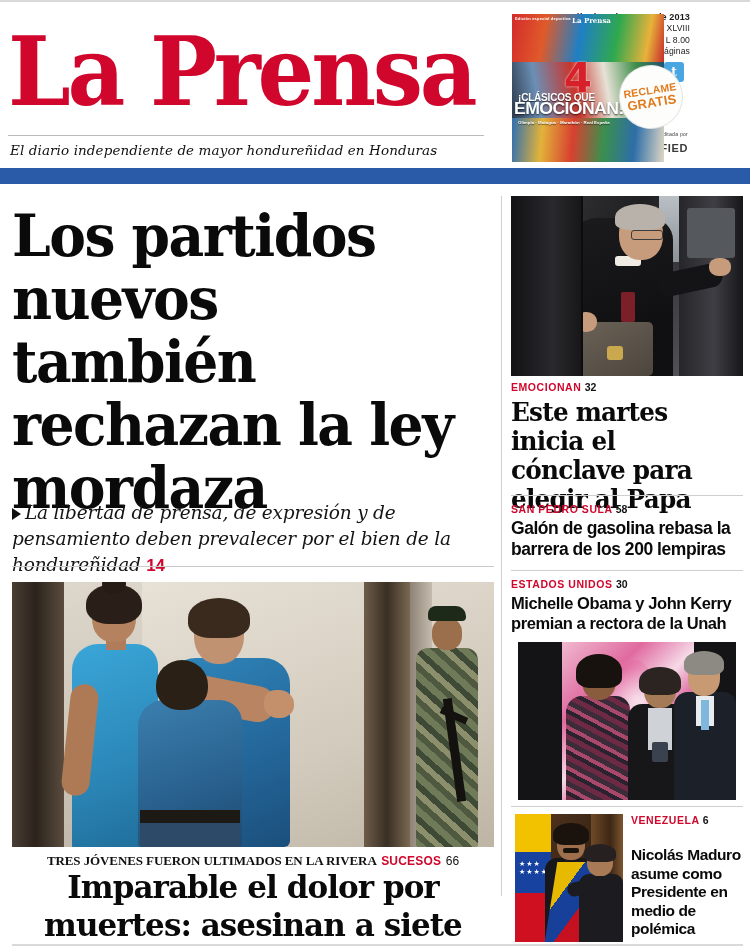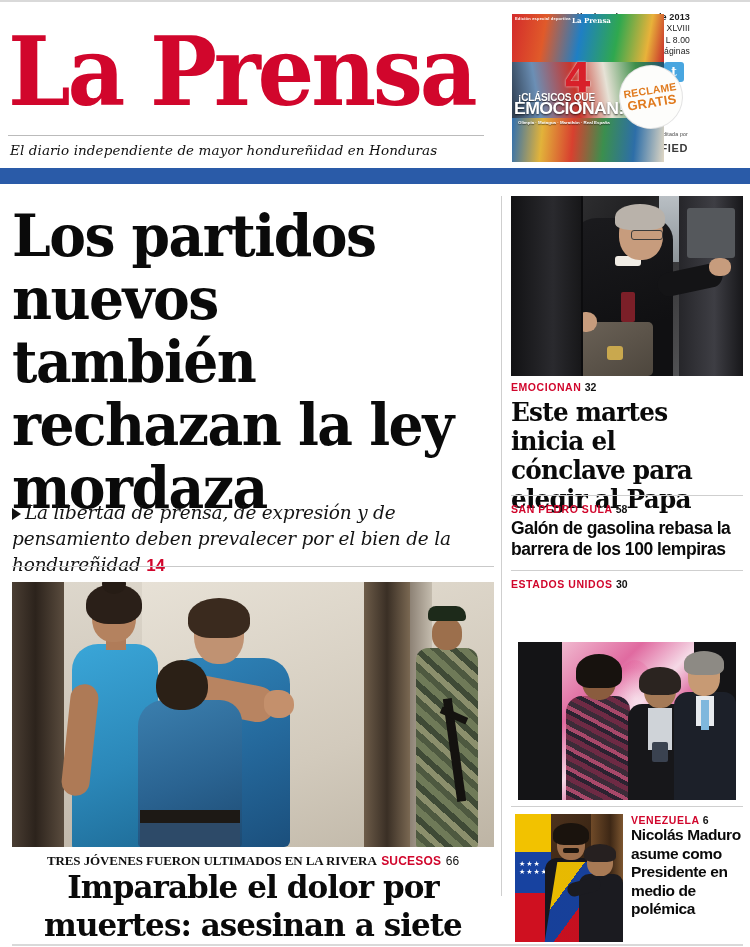--- a/index.html
+++ b/index.html
@@ -233,21 +233,21 @@
   .po-k{position:absolute;left:156px;top:14px;width:62px;height:144px;}
   .po-k .head{position:absolute;left:14px;top:0;width:32px;height:40px;border-radius:44%;background:#c79a74;}
   .po-k .hair{position:absolute;left:10px;top:-5px;width:40px;height:24px;border-radius:50% 50% 30% 30%;background:#8d8a84;}
   .po-k .body{position:absolute;left:0;top:36px;width:62px;height:108px;border-radius:14px 12px 0 0;background:#1c2029;}
   .po-k .shirt{position:absolute;left:22px;top:40px;width:18px;height:30px;background:#e8ebef;}
   .po-k .tie{position:absolute;left:27px;top:44px;width:8px;height:30px;background:#7fb7dd;}
 
   .r4{position:absolute;left:631px;top:814px;width:112px;}
   .r4 .hd{
     font-family:"Liberation Sans",sans-serif;font-weight:700;
-    font-size:15.5px;line-height:18.5px;letter-spacing:-.4px;color:#0a0a0a;margin-top:0;
+    font-size:15.5px;line-height:18.5px;letter-spacing:-.4px;color:#0a0a0a;margin-top:20px;
   }
   .photo-maduro{position:absolute;left:515px;top:814px;width:108px;height:128px;overflow:hidden;background:#2a1c12;}
   .pmd-bg{position:absolute;inset:0;background:linear-gradient(120deg,#5a3b22 0%,#3a2514 50%,#6b4827 100%);}
   .pmd-flag{position:absolute;left:0;top:0;width:36px;height:128px;
     background:linear-gradient(180deg,#f2c200 0%,#f2c200 30%,#1742a0 30%,#1742a0 62%,#cf1020 62%,#cf1020 100%);}
   .pmd-stars{position:absolute;left:4px;top:46px;width:28px;height:28px;color:#fff;font-size:7px;line-height:8px;letter-spacing:1px;}
   .pmd-col{position:absolute;left:76px;top:0;width:32px;height:128px;background:linear-gradient(90deg,#6f4a28 0%,#3d2715 60%,#7d5630 100%);}
   .pmd-m{position:absolute;left:30px;top:14px;width:52px;height:114px;}
   .pmd-m .head{position:absolute;left:12px;top:0;width:28px;height:32px;border-radius:44%;background:#9e6f4c;}
   .pmd-m .hair{position:absolute;left:8px;top:-5px;width:36px;height:22px;border-radius:50% 50% 30% 30%;background:#1a130d;}
@@ -400,30 +400,31 @@
     <div class="hd">Este martes inicia el cónclave para elegir al Papa</div>
   </div>
 
   <div class="rule-r" style="top:495px;"></div>
 
   <div class="r2">
     <div class="kicker">
       <span>SAN PEDRO SULA</span>
       <span class="num">58</span>
     </div>
-    <div class="hd">Galón de gasolina rebasa la barrera de los 100 lempiras</div>
+    <div class="hd">Galón de gasolina rebasa la barrera de los 200 lempiras</div>
   </div>
 
   <div class="rule-r" style="top:570px;"></div>
 
   <div class="r3">
     <div class="kicker">
       <span>ESTADOS UNIDOS</span>
       <span class="num">30</span>
     </div>
+    <div class="hd">Michelle Obama y John Kerry premian a rectora de la Unah</div>
   </div>
 
   <div class="photo-obama">
     <div class="po-bg"></div>
       <div class="po-art"></div>
       <div class="po-art2"></div>
     <div class="po-m">
       <div class="body"></div>
         <div class="head"></div>
         <div class="hair"></div>

